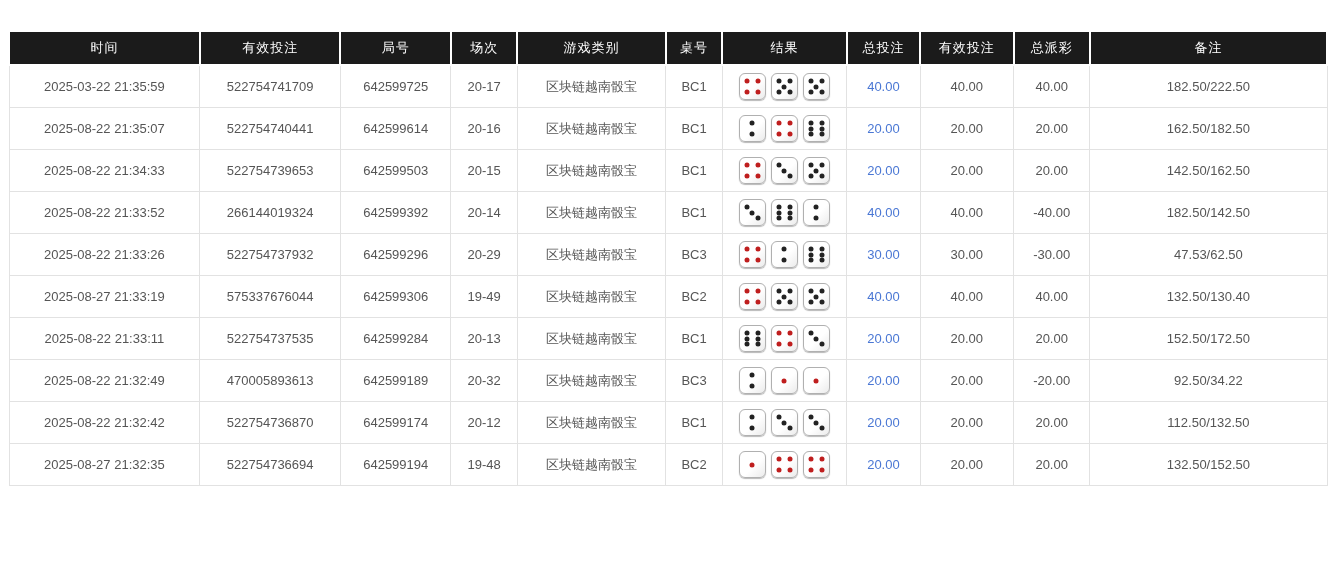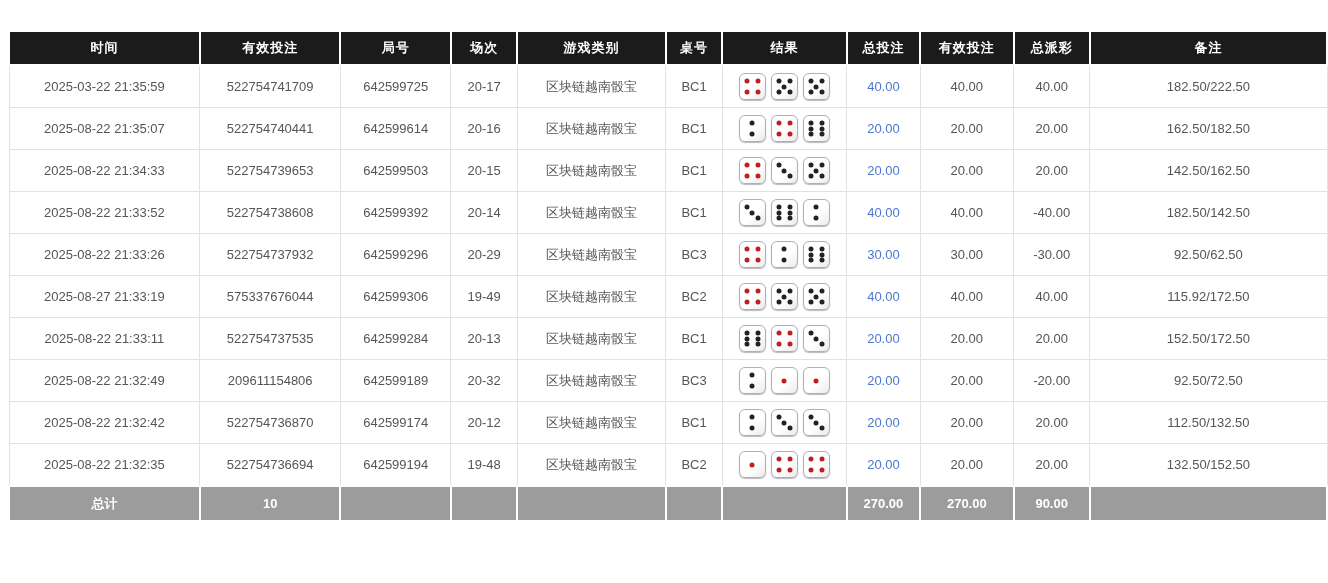--- a/index.html
+++ b/index.html
@@ -24,21 +24,21 @@
   table.records{
     border-collapse:collapse;
     table-layout:fixed;
     width:1320px;
     margin:30px 0 0 8px;
     font-size:13px;
   }
   table.records th{
     background:var(--header_bg);
     color:var(--header_fg);
-    font-weight:bold;
+    font-weight:normal;
     border:2px solid #ffffff;
     height:32px;
     padding:0;
     text-align:center;
     letter-spacing:1px;
   }
   table.records tbody td{
     border:1px solid var(--grid_line);
     color:var(--body_fg);
     text-align:center;
@@ -200,21 +200,21 @@
               <span class="pip" style="left: 72%; top: 72%;"></span>
             </span>
           </span></td>
         <td><span class="bet-link">20.00</span></td>
         <td>20.00</td>
         <td>20.00</td>
         <td>142.50/162.50</td>
       </tr>
       <tr>
         <td>2025-08-22 21:33:52</td>
-        <td>522754738608</td>
+        <td>266144019324</td>
         <td>642599392</td>
         <td>20-14</td>
         <td>区块链越南骰宝</td>
         <td>BC1</td>
         <td><span class="dice-wrap">
             <span class="die">
               <span class="pip" style="left: 28%; top: 28%;"></span>
               <span class="pip" style="left: 50%; top: 50%;"></span>
               <span class="pip" style="left: 72%; top: 72%;"></span>
             </span>
@@ -259,21 +259,21 @@
               <span class="pip" style="left: 72%; top: 28%;"></span>
               <span class="pip" style="left: 28%; top: 50%;"></span>
               <span class="pip" style="left: 72%; top: 50%;"></span>
               <span class="pip" style="left: 28%; top: 72%;"></span>
               <span class="pip" style="left: 72%; top: 72%;"></span>
             </span>
           </span></td>
         <td><span class="bet-link">30.00</span></td>
         <td>30.00</td>
         <td class="neg">-30.00</td>
-        <td>92.50/62.50</td>
+        <td>47.53/62.50</td>
       </tr>
       <tr>
         <td>2025-08-27 21:33:19</td>
         <td>575337676044</td>
         <td>642599306</td>
         <td>19-49</td>
         <td>区块链越南骰宝</td>
         <td>BC2</td>
         <td><span class="dice-wrap">
             <span class="die">
@@ -293,21 +293,21 @@
               <span class="pip" style="left: 28%; top: 28%;"></span>
               <span class="pip" style="left: 72%; top: 28%;"></span>
               <span class="pip" style="left: 50%; top: 50%;"></span>
               <span class="pip" style="left: 28%; top: 72%;"></span>
               <span class="pip" style="left: 72%; top: 72%;"></span>
             </span>
           </span></td>
         <td><span class="bet-link">40.00</span></td>
         <td>40.00</td>
         <td>40.00</td>
-        <td>115.92/172.50</td>
+        <td>132.50/130.40</td>
       </tr>
       <tr>
         <td>2025-08-22 21:33:11</td>
         <td>522754737535</td>
         <td>642599284</td>
         <td>20-13</td>
         <td>区块链越南骰宝</td>
         <td>BC1</td>
         <td><span class="dice-wrap">
             <span class="die">
@@ -330,41 +330,41 @@
               <span class="pip" style="left: 72%; top: 72%;"></span>
             </span>
           </span></td>
         <td><span class="bet-link">20.00</span></td>
         <td>20.00</td>
         <td>20.00</td>
         <td>152.50/172.50</td>
       </tr>
       <tr>
         <td>2025-08-22 21:32:49</td>
-        <td>209611154806</td>
+        <td>470005893613</td>
         <td>642599189</td>
         <td>20-32</td>
         <td>区块链越南骰宝</td>
         <td>BC3</td>
         <td><span class="dice-wrap">
             <span class="die">
               <span class="pip" style="left: 50%; top: 28%;"></span>
               <span class="pip" style="left: 50%; top: 72%;"></span>
             </span>
             <span class="die">
               <span class="pip red" style="left: 50%; top: 50%;"></span>
             </span>
             <span class="die">
               <span class="pip red" style="left: 50%; top: 50%;"></span>
             </span>
           </span></td>
         <td><span class="bet-link">20.00</span></td>
         <td>20.00</td>
         <td class="neg">-20.00</td>
-        <td>92.50/72.50</td>
+        <td>92.50/34.22</td>
       </tr>
       <tr>
         <td>2025-08-22 21:32:42</td>
         <td>522754736870</td>
         <td>642599174</td>
         <td>20-12</td>
         <td>区块链越南骰宝</td>
         <td>BC1</td>
         <td><span class="dice-wrap">
             <span class="die">
@@ -381,21 +381,21 @@
               <span class="pip" style="left: 50%; top: 50%;"></span>
               <span class="pip" style="left: 72%; top: 72%;"></span>
             </span>
           </span></td>
         <td><span class="bet-link">20.00</span></td>
         <td>20.00</td>
         <td>20.00</td>
         <td>112.50/132.50</td>
       </tr>
       <tr>
-        <td>2025-08-22 21:32:35</td>
+        <td>2025-08-27 21:32:35</td>
         <td>522754736694</td>
         <td>642599194</td>
         <td>19-48</td>
         <td>区块链越南骰宝</td>
         <td>BC2</td>
         <td><span class="dice-wrap">
             <span class="die">
               <span class="pip red" style="left: 50%; top: 50%;"></span>
             </span>
             <span class="die">
@@ -411,27 +411,14 @@
               <span class="pip red" style="left: 72%; top: 72%;"></span>
             </span>
           </span></td>
         <td><span class="bet-link">20.00</span></td>
         <td>20.00</td>
         <td>20.00</td>
         <td>132.50/152.50</td>
       </tr>
     </tbody>
   <tfoot>
-      <tr>
-        <td>总计</td>
-        <td>10</td>
-        <td></td>
-        <td></td>
-        <td></td>
-        <td></td>
-        <td></td>
-        <td>270.00</td>
-        <td>270.00</td>
-        <td>90.00</td>
-        <td></td>
-      </tr>
     </tfoot>
 </table>
 
 </body></html>

